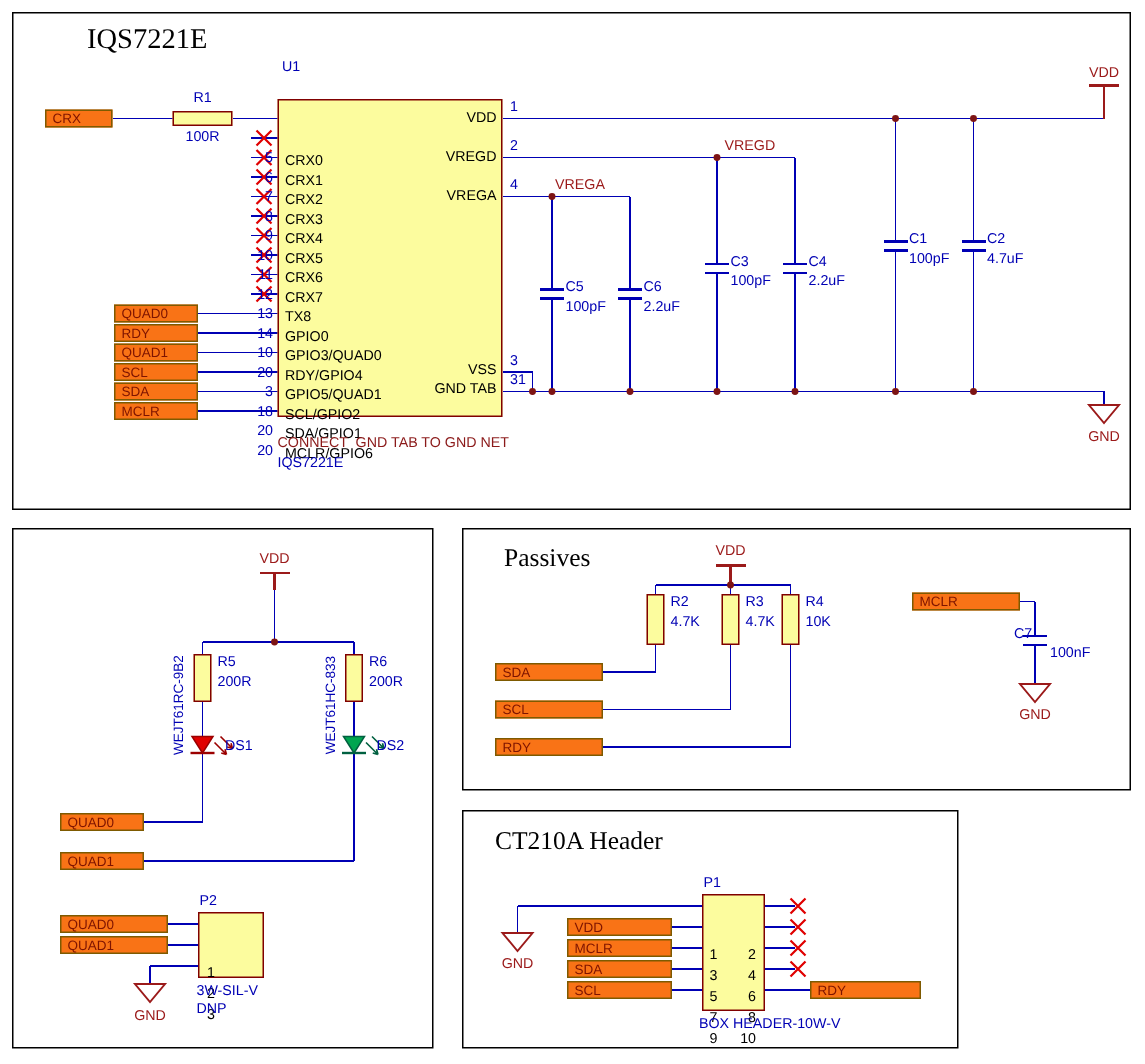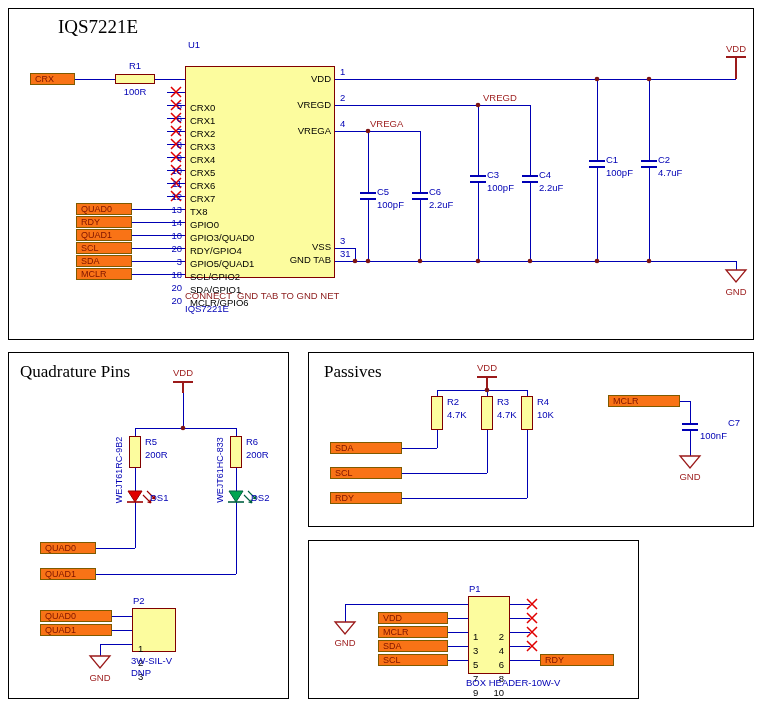--- a/index.html
+++ b/index.html
@@ -107,22 +107,22 @@
       <path d="M143 495 L151 503 M151 503 L147.5 502 M151 503 L150 499.5 M147 491 L155 499 M155 499 L151.5 498 M155 499 L154 495.5" stroke="#9b0000" stroke-width="1.1" fill="none"></path>
     </g>
     <g>
       <polygon points="229,491 243,491 236,502" fill="#00a550" stroke="#006040" stroke-width="1"></polygon>
       <path d="M228 502 H244" stroke="#006040" stroke-width="1.6" fill="none"></path>
       <path d="M244 495 L252 503 M252 503 L248.5 502 M252 503 L251 499.5 M248 491 L256 499 M256 499 L252.5 498 M256 499 L255 495.5" stroke="#006040" stroke-width="1.1" fill="none"></path>
     </g>
   </svg>
 
   <div class="title" style="left:58px;top:16px;font-size:19px">IQS7221E</div>
-  <div class="title" style="left:20px;top:362px">Quadrature Pins</div>
-  <div class="title" style="left:324px;top:362px">Passives</div>
+  <div class="title" style="left:336px;top:362px">Passives</div>
+  <div class="title" style="left:330px;top:551px">CT210A Header</div>
 
   <div class="comp" style="left:185px;top:66px;width:150px;height:212px"></div>
   <div class="t blue" style="left:188px;top:39px">U1</div>
 
   <div class="col blk" style="left:190px;top:68px;width:118px">
     
   <div class="pr">CRX0</div><div class="pr">CRX1</div><div class="pr">CRX2</div><div class="pr">CRX3</div><div class="pr">CRX4</div><div class="pr">CRX5</div><div class="pr">CRX6</div><div class="pr">CRX7</div><div class="pr">TX8</div><div class="pr">GPIO0</div><div class="pr">GPIO3/QUAD0</div><div class="pr">RDY/GPIO4</div><div class="pr">GPIO5/QUAD1</div><div class="pr">SCL/GPIO2</div><div class="pr">SDA/GPIO1</div><div class="pr">MCLR/GPIO6</div></div>
   <div class="col blue rt" style="left:138px;top:66px;width:44px">
     
   <div class="pr">5</div><div class="pr">6</div><div class="pr">7</div><div class="pr">8</div><div class="pr">9</div><div class="pr">10</div><div class="pr">11</div><div class="pr">12</div><div class="pr">13</div><div class="pr">14</div><div class="pr">10</div><div class="pr">20</div><div class="pr">3</div><div class="pr">18</div><div class="pr">20</div><div class="pr">20</div></div>
@@ -210,21 +210,21 @@
   <div class="t blue" style="left:497px;top:409px">4.7K</div>
   <div class="comp" style="left:521px;top:396px;width:12px;height:34px"></div>
   <div class="t blue" style="left:537px;top:396px">R4</div>
   <div class="t blue" style="left:537px;top:409px">10K</div>
 
   <div class="port" style="left:330px;top:442px;width:72px;height:12px">SDA</div>
   <div class="port" style="left:330px;top:467px;width:72px;height:12px">SCL</div>
   <div class="port" style="left:330px;top:492px;width:72px;height:12px">RDY</div>
 
   <div class="port" style="left:608px;top:395px;width:72px;height:12px">MCLR</div>
-  <div class="t blue" style="left:728px;top:417px">C7</div>
+  <div class="t blue" style="left:676px;top:417px">C7</div>
   <div class="t blue" style="left:700px;top:430px">100nF</div>
   <div class="t mar ctr" style="left:668px;top:471px;width:44px">GND</div>
 
   <div class="comp" style="left:468px;top:596px;width:42px;height:78px"></div>
   <div class="t blue" style="left:469px;top:583px">P1</div>
   <div class="col blk" style="left:473px;top:597px;width:14px">
     
   <div class="pr2">1</div><div class="pr2">3</div><div class="pr2">5</div><div class="pr2">7</div><div class="pr2">9</div></div>
   <div class="col blk rt" style="left:487px;top:597px;width:17px">
     

